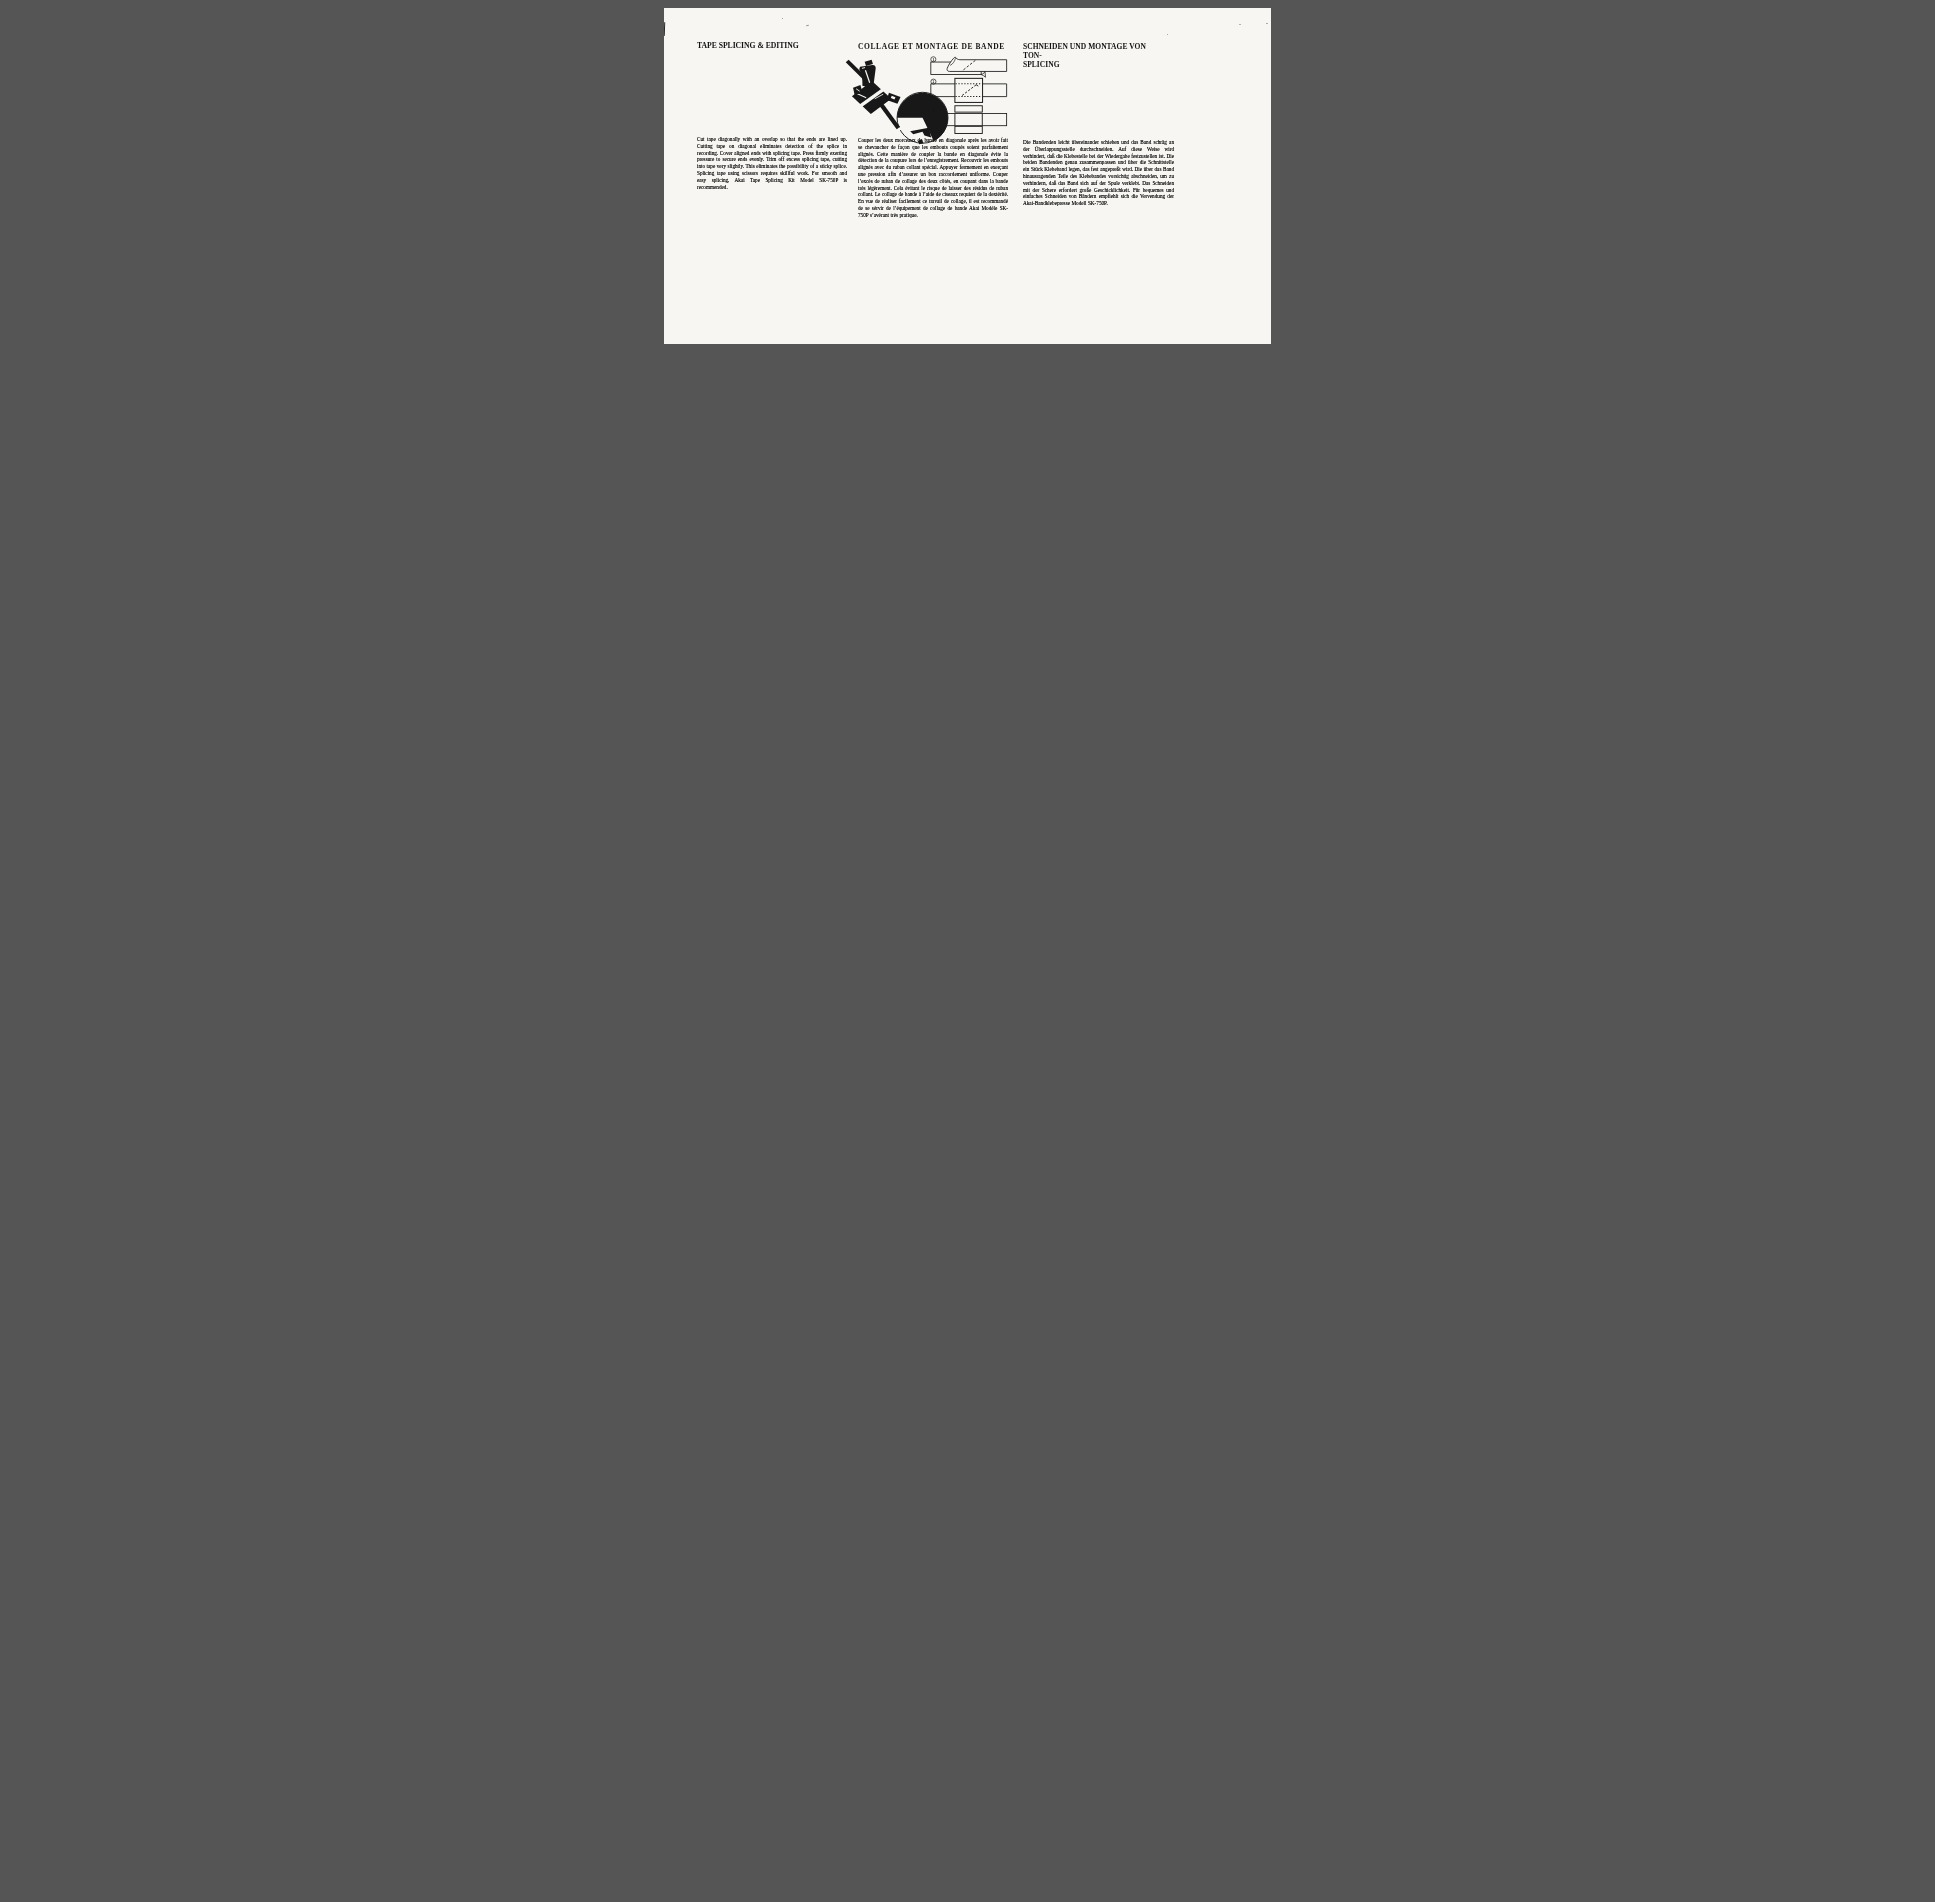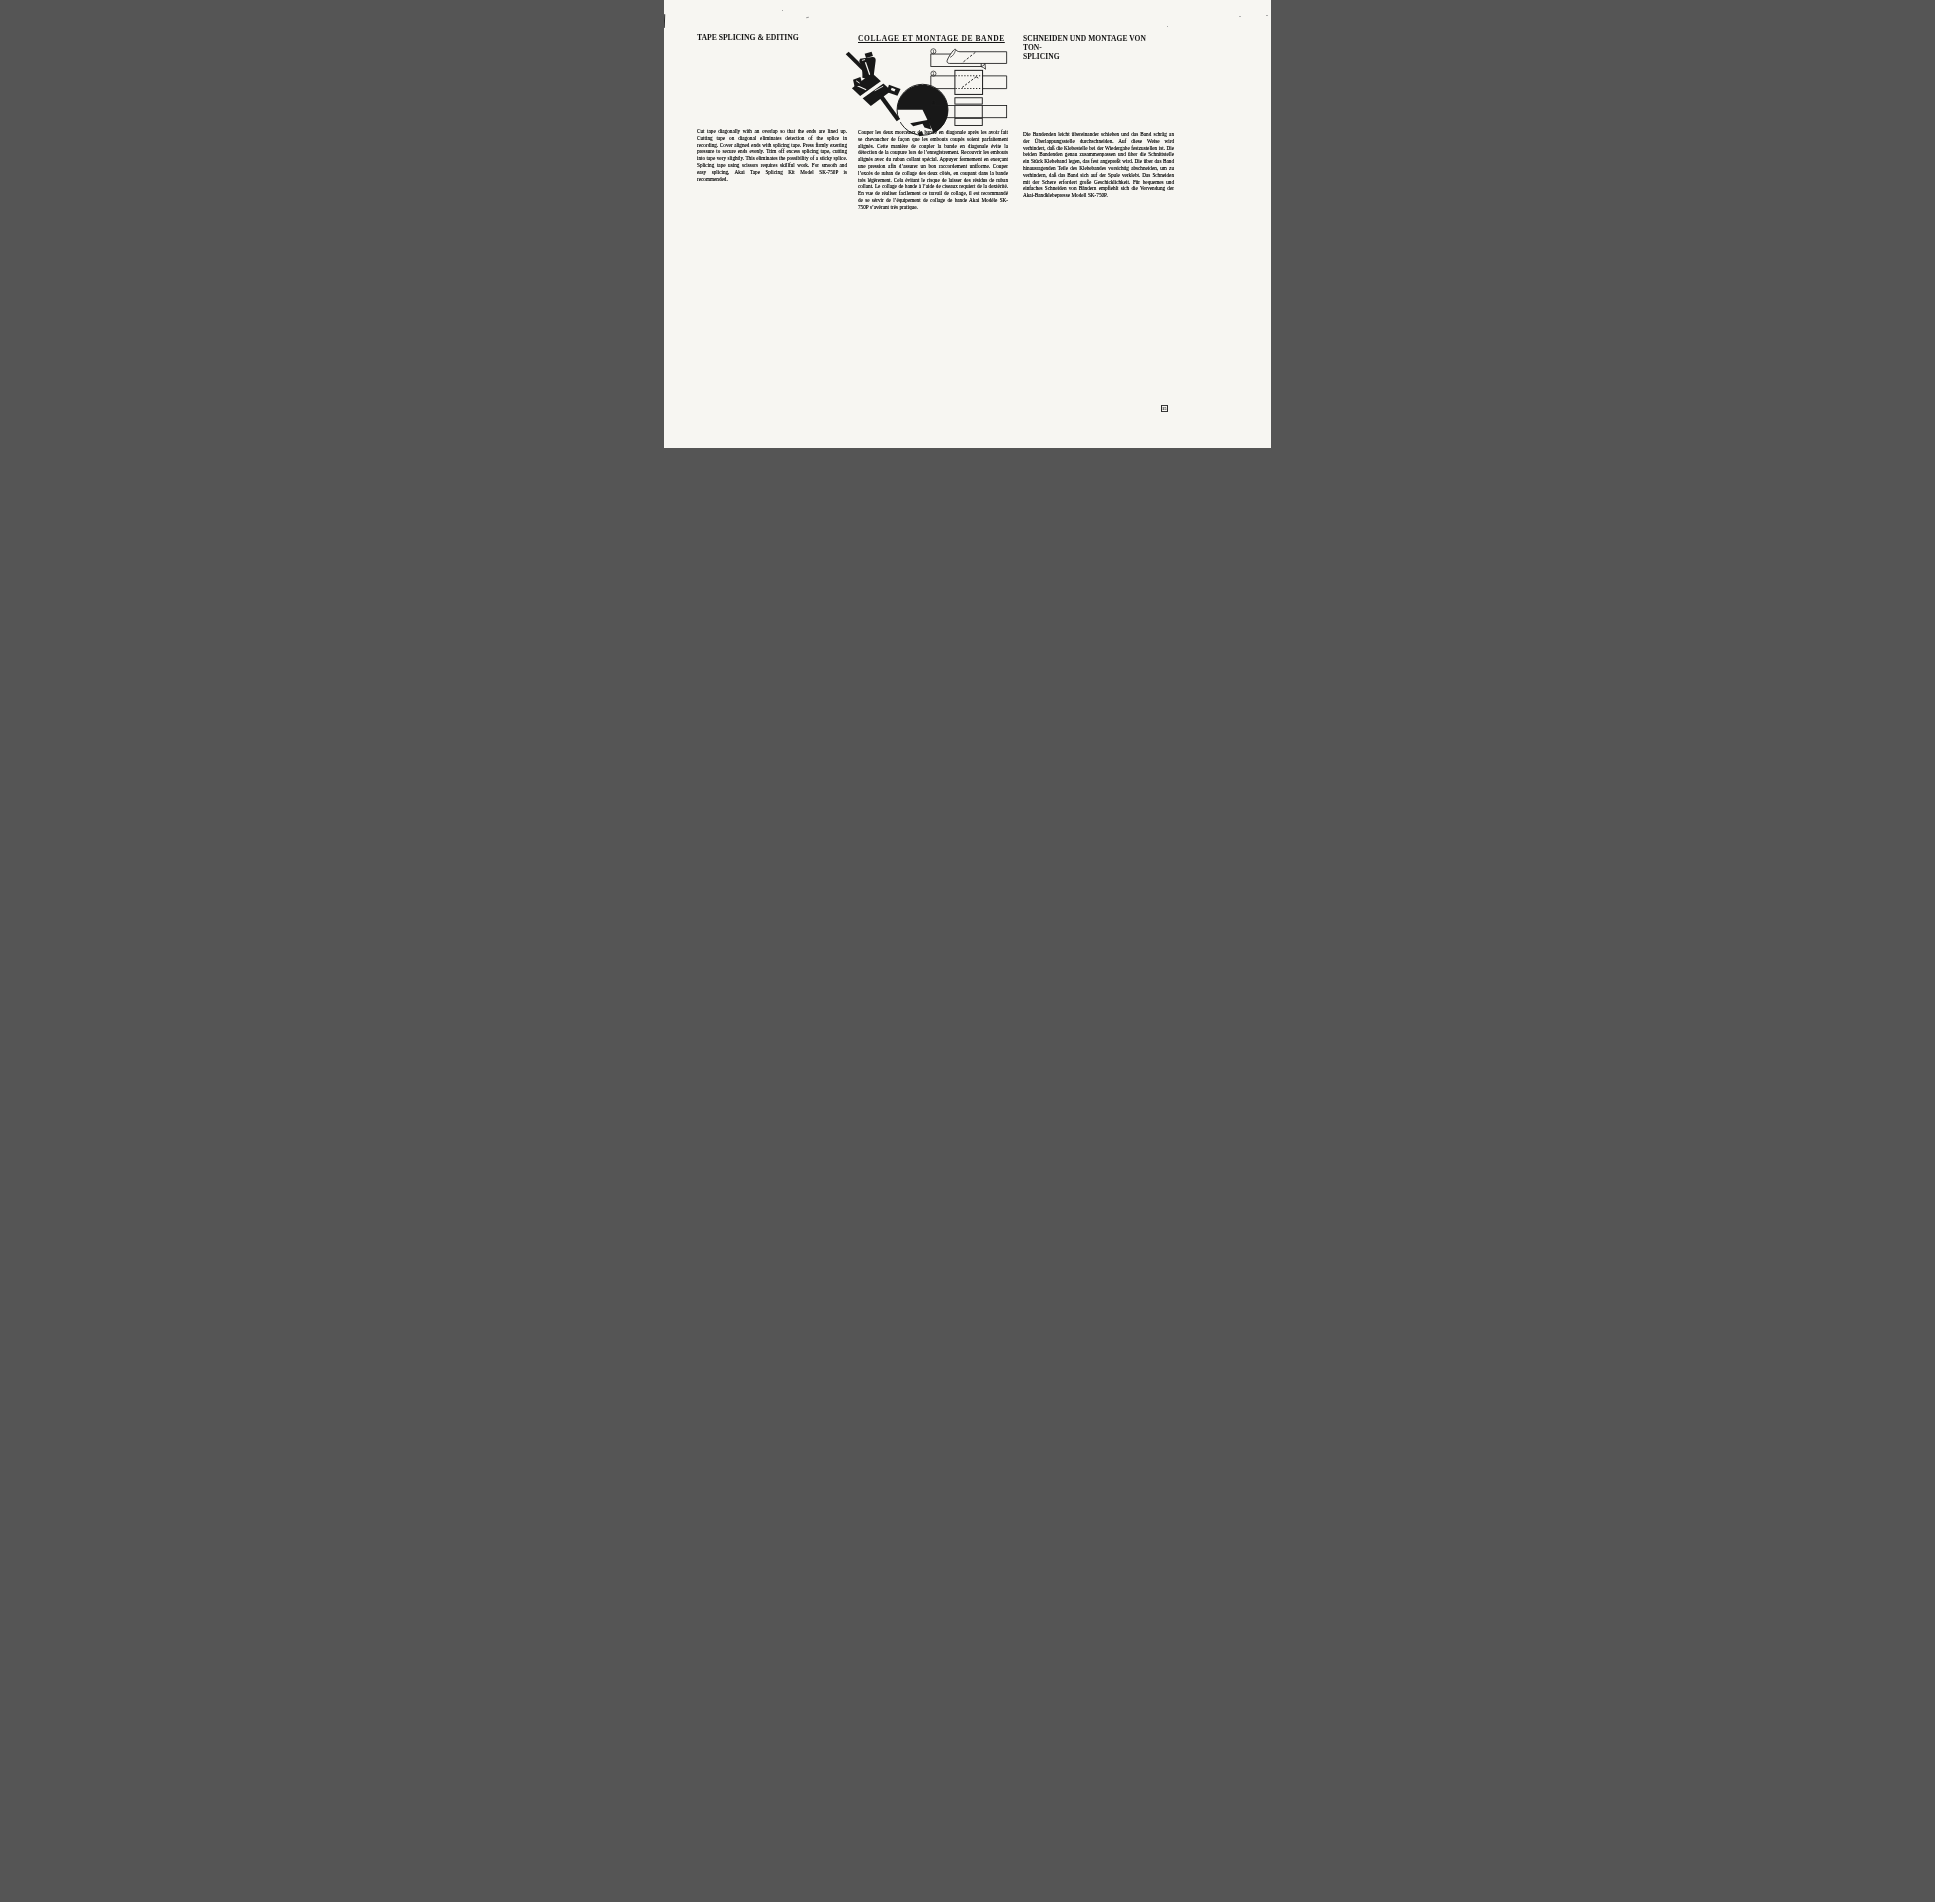--- a/index.html
+++ b/index.html
@@ -1,35 +1,35 @@
 <!DOCTYPE html>
 <html style="font-size:6.2px"><head>
 <meta charset="utf-8">
 <style>
   html,body{margin:0;padding:0;background:#555;}
   .page{
     position:relative;
-    width:607px;height:448px;
-    margin:0 auto;
+    width:607px;height:336px;
+    margin:8px auto;
     background:#f7f6f2;
     background-image:radial-gradient(rgba(0,0,0,0.025) 0.4px, transparent 0.5px);
     background-size:44px 38px;
     overflow:hidden;
     font-family:"Liberation Serif", serif;
     color:#1b1b1b;
   }
   .heading{
     position:absolute;
     font-weight:bold;
     font-size:7.7px;
     letter-spacing:-0.04px;
     color:#121212;
     white-space:nowrap;
   }
-  .heading.fr{letter-spacing:0.6px;font-size:7.5px;text-decoration:underline;}
+  .heading.fr{letter-spacing:0.6px;font-size:7.5px;}
   .heading.de{white-space:normal;font-size:7.5px;line-height:9px;letter-spacing:0.04px;}
   .heading.de span{display:block;}
   .body-col{
     position:absolute;
     font-size:5.2px;
     line-height:6.8px;
     text-align:justify;
     word-spacing:0.2px;
     color:#171717;
     text-shadow:0 0 0.1px rgba(20,20,20,0.85);

